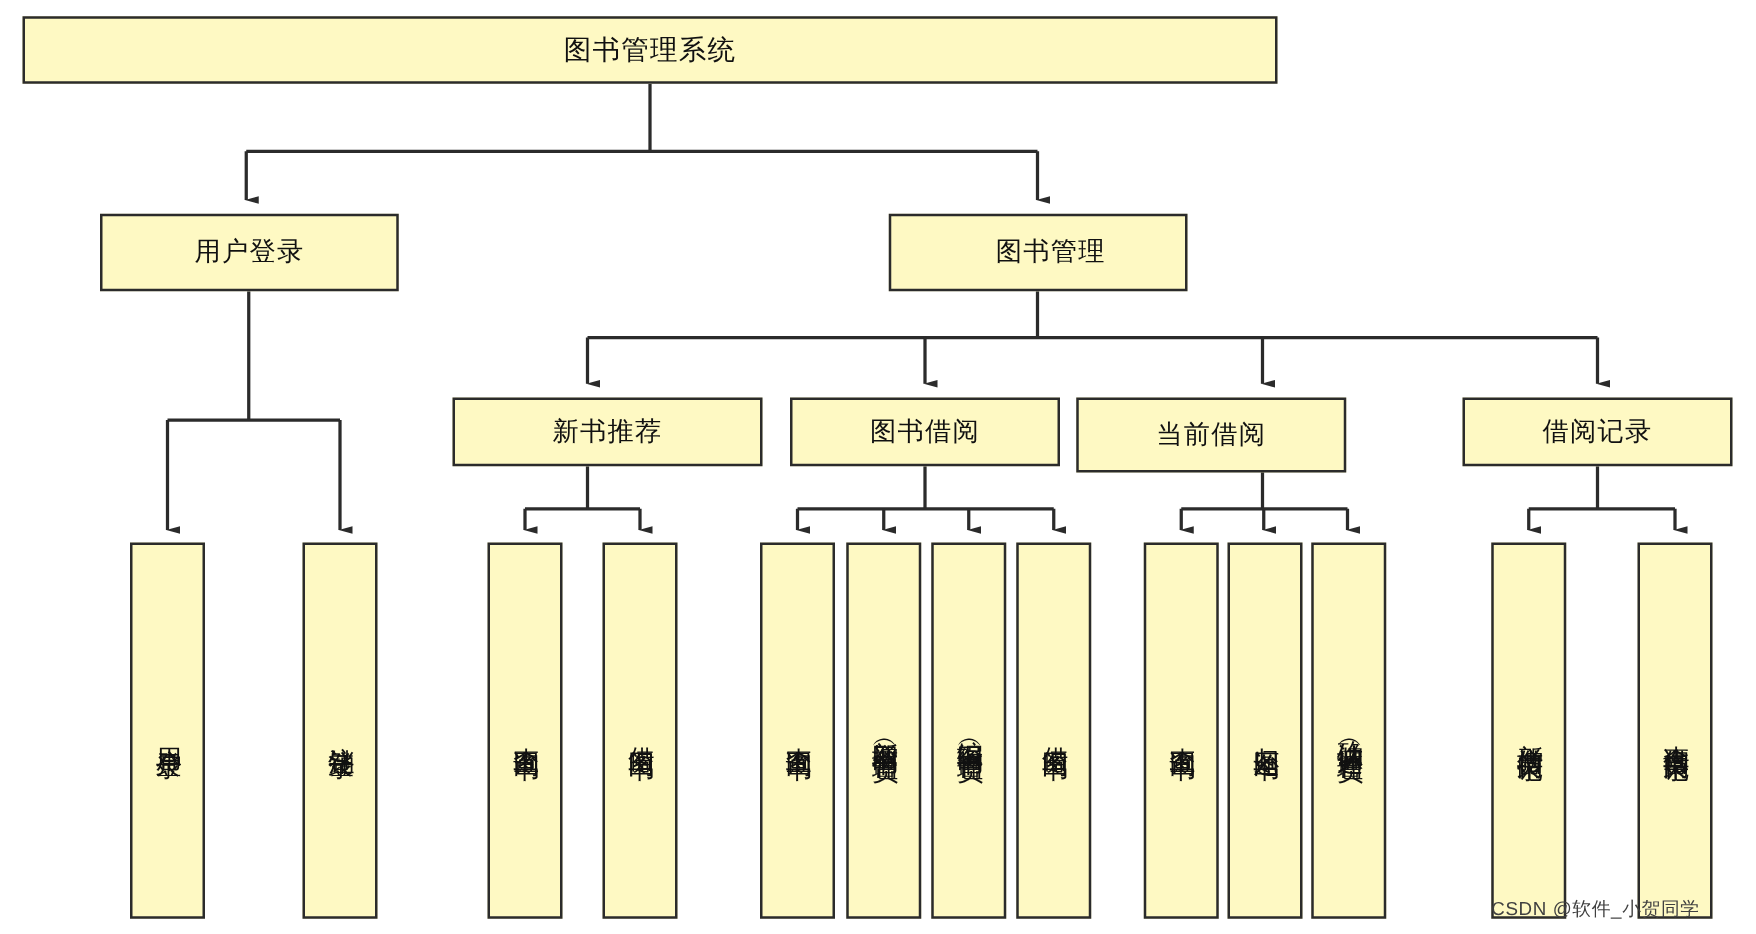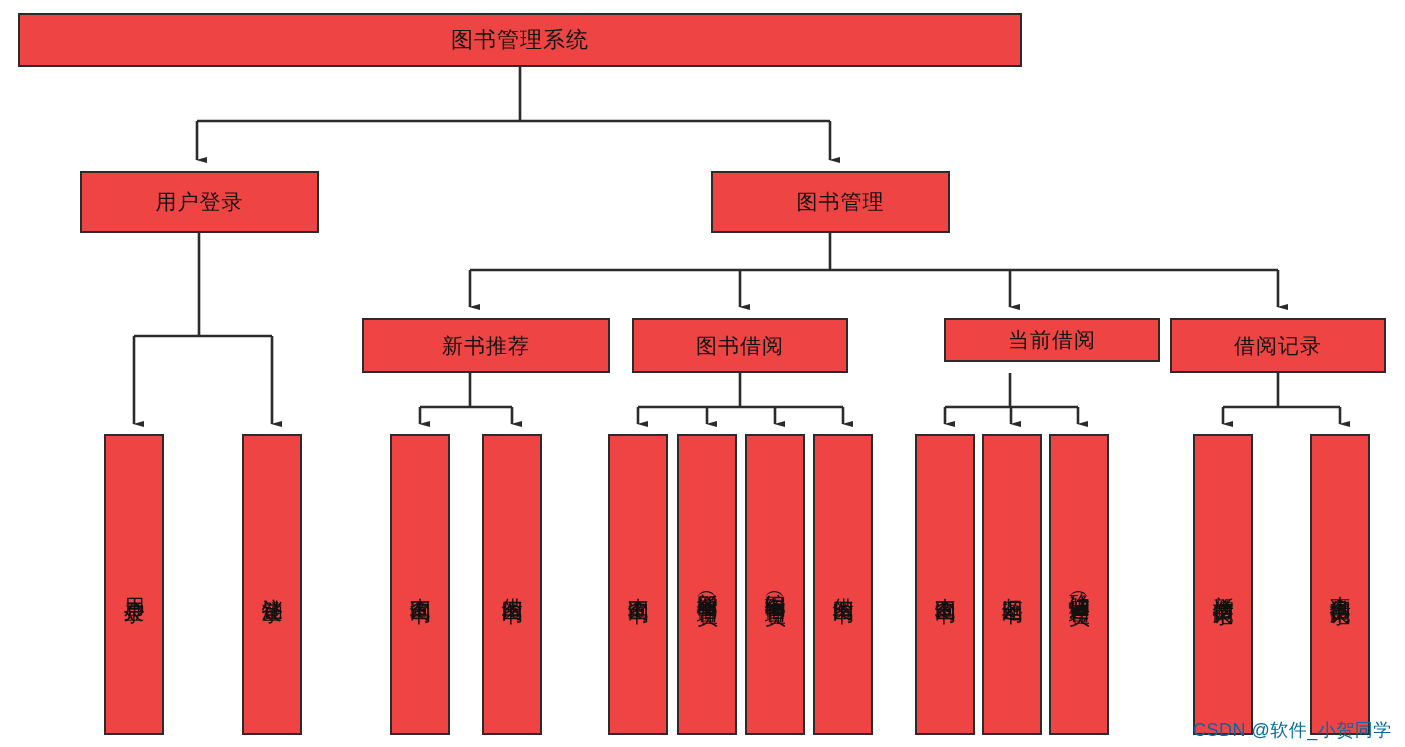--- a/index.html
+++ b/index.html
@@ -21,21 +21,21 @@
     position: absolute;
     left: 0;
     top: 0;
     width: 1405px;
     height: 747px;
     pointer-events: none;
   }
   .node {
     position: absolute;
     box-sizing: border-box;
-    background: #ef4444;
+    background: #fef9c3;
     border: 2.4px solid #2b2b2b;
     display: flex;
     align-items: center;
     justify-content: center;
     color: #111111;
     text-align: center;
   }
   .node.h {
     font-size: 21px;
     line-height: 1.2;
@@ -52,22 +52,22 @@
     line-height: 1.25;
     padding: 4px 0;
   }
   .node.v .lbl {
     writing-mode: vertical-rl;
     text-orientation: upright;
     display: block;
   }
   .watermark {
     position: absolute;
-    color: #0369a1;
-    font-size: 18px;
+    color: #404040;
+    font-size: 15px;
     letter-spacing: 0.5px;
     white-space: nowrap;
   }
 </style>
 </head>
 <body>
 
 <div id="canvas">
 
   <svg id="wires" viewBox="0 0 1405 747" xmlns="http://www.w3.org/2000/svg">
@@ -130,21 +130,21 @@
   <div class="node h" style="left:711px; top:171px; width:239px; height:62px;padding-left:20px;">
     <span class="lbl">图书管理</span>
   </div>
 
   <div class="node h" style="left:362px; top:318px; width:248px; height:55px;">
     <span class="lbl">新书推荐</span>
   </div>
   <div class="node h" style="left:632px; top:318px; width:216px; height:55px;">
     <span class="lbl">图书借阅</span>
   </div>
-  <div class="node h" style="left:944px; top:318px; width:216px; height:44px;">
+  <div class="node h" style="left:861px; top:318px; width:216px; height:60px;">
     <span class="lbl">当前借阅</span>
   </div>
   <div class="node h" style="left:1170px; top:318px; width:216px; height:55px;align-items:center;">
     <span class="lbl">借阅记录</span>
   </div>
 
   <div class="node v" style="left:104px; top:434px; width:60px; height:301px;">
     <span class="lbl">用户登录</span>
   </div>
   <div class="node v" style="left:242px; top:434px; width:60px; height:301px;">

